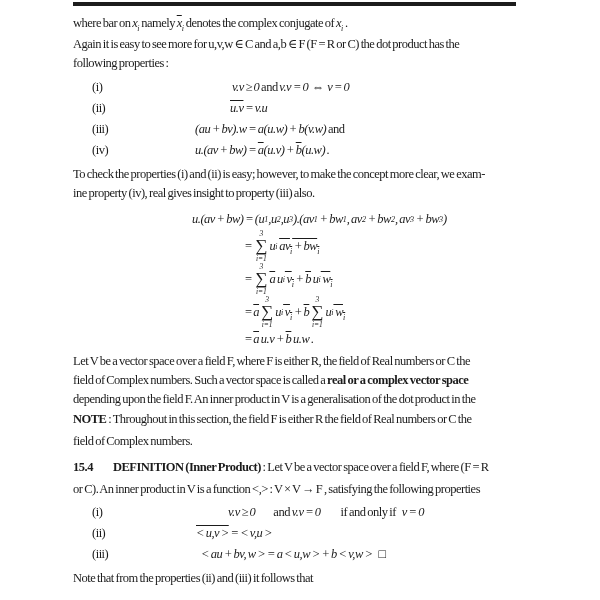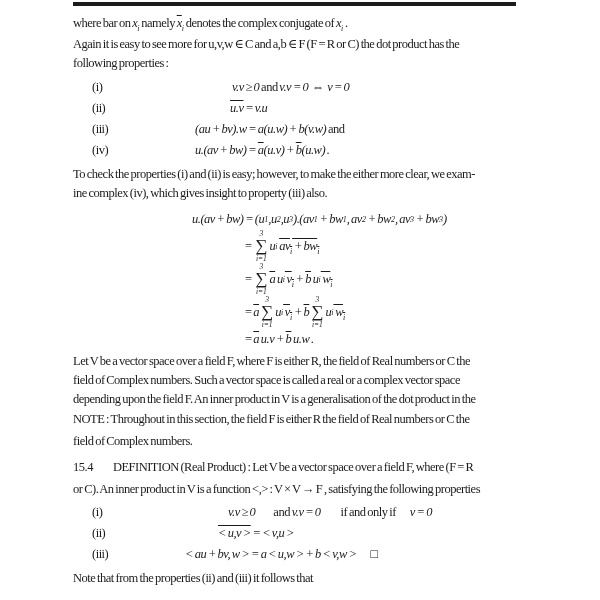--- a/index.html
+++ b/index.html
@@ -17,32 +17,32 @@
     overflow: hidden;
   }
   .top-rule { height: 4px; background: #1c1c1c; margin-bottom: 8px; width: 445px; }
 
   .line { white-space: pre; line-height: 19px; }
   .para { margin: 0; }
   .mt2 { margin-top: 2px; } .mt4 { margin-top: 4px; } .mt5 { margin-top: 5px; } .mt6 { }
 
   .m  { font-style: italic; }
   .ov { text-decoration: overline; }
-  .b  { font-weight: normal; }
+  .b  { font-weight: bold; }
   sub { font-size: 8px; font-style: italic; letter-spacing: 0; line-height: 0; }
 
   .prop { display: flex; align-items: baseline; line-height: 21px; white-space: pre; }
   .prop .lab { flex: 0 0 109px; padding-left: 19px; }
   .ind-a { margin-left: 50px; }  
   .ind-b { margin-left: 48px; }  
   .ind-c { margin-left: 13px; }  
   .ind-d { margin-left: 46px; }  
-  .ind-e { margin-left: 36px; }  
-  .ind-f { margin-left: 3px;  }  
-  .gap-s { margin-left: 14px; }
+  .ind-e { margin-left: 14px; }  
+  .ind-f { margin-left: 19px;  }  
+  .gap-s { margin-left: 6px; }
   .gap-m { margin-left: 18px; }
   .gap-l { margin-left: 20px; }
 
   .eqs { margin-top: 6px; }
   .eqline { display: flex; align-items: center; white-space: pre; margin-left: 172px; min-height: 33px; }
   .eqline.first { margin-left: 119px; min-height: 21px; }
   .eqline.last  { min-height: 21px; }
 
   .sum { display: inline-flex; flex-direction: column; align-items: center; line-height: 1; margin: 0 2px; letter-spacing: 0; word-spacing: 0; }
   .sum .lim { font-size: 7.5px; font-style: italic; line-height: 1.1; }
@@ -74,22 +74,22 @@
     </div>
     <div class="prop">
       <span class="lab">(iii)</span><span class="m ind-c">(au + bv).w = a(u.w) + b(v.w)</span><span> and</span>
     </div>
     <div class="prop">
       <span class="lab">(iv)</span><span class="m ind-c">u.(av + bw) = </span><span class="m ov">a</span><span class="m">(u.v) + </span><span class="m ov">b</span><span class="m">(u.w) .</span>
     </div>
   </div>
 
   <div class="para mt4">
-    <div class="line">To check the properties (i) and (ii) is easy; however, to make the either more clear, we exam-</div>
-    <div class="line">ine complex (iv), which gives insight to property (iii) also.</div>
+    <div class="line">To check the properties (i) and (ii) is easy; however, to make the concept more clear, we exam-</div>
+    <div class="line">ine property (iv), real gives insight to property (iii) also.</div>
   </div>
 
   <div class="eqs">
     <div class="eqline first"><span class="m">u.(av + bw) = (u</span><sub>1</sub><span class="m">,u</span><sub>2</sub><span class="m">,u</span><sub>3</sub><span class="m">).(av</span><sub>1</sub><span class="m"> + bw</span><sub>1</sub><span class="m">, av</span><sub>2</sub><span class="m"> + bw</span><sub>2</sub><span class="m">, av</span><sub>3</sub><span class="m"> + bw</span><sub>3</sub><span class="m">)</span></div>
 
     <div class="eqline"><span>= </span><span class="sum"><span class="lim">3</span><span class="sig">∑</span><span class="lim">i=1</span></span><span class="m">u</span><sub>i</sub><span> </span><span class="ov"><span class="m">av</span><sub>i</sub><span class="m"> + bw</span><sub>i</sub></span></div>
 
     <div class="eqline"><span>= </span><span class="sum"><span class="lim">3</span><span class="sig">∑</span><span class="lim">i=1</span></span><span class="m ov">a</span><span class="m"> u</span><sub>i</sub><span class="ov"><span class="m"> v</span><sub>i</sub></span><span class="m"> + </span><span class="m ov">b</span><span class="m"> u</span><sub>i</sub><span class="ov"><span class="m"> w</span><sub>i</sub></span></div>
 
     <div class="eqline"><span>= </span><span class="m ov">a</span><span class="sum"><span class="lim">3</span><span class="sig">∑</span><span class="lim">i=1</span></span><span class="m">u</span><sub>i</sub><span class="ov"><span class="m"> v</span><sub>i</sub></span><span class="m"> + </span><span class="m ov">b</span><span class="sum"><span class="lim">3</span><span class="sig">∑</span><span class="lim">i=1</span></span><span class="m">u</span><sub>i</sub><span class="ov"><span class="m"> w</span><sub>i</sub></span></div>
@@ -102,21 +102,21 @@
     <div class="line"><span>field of Complex numbers. Such a vector space is called a </span><span class="b">real or a complex vector space</span></div>
     <div class="line">depending upon the field F. An inner product in V is a generalisation of the dot product in the</div>
   </div>
 
   <div class="para mt6">
     <div class="line wide"><span class="b">NOTE</span><span> : Throughout in this section, the field F is either R the field of Real numbers or C the</span></div>
     <div class="line wide">field of Complex numbers.</div>
   </div>
 
   <div class="para mt5">
-    <div class="line wide"><span class="b defnum">15.4</span><span class="b">DEFINITION (Real Product)</span><span> : Let V be a vector space over a field F, where (F = R</span></div>
+    <div class="line wide"><span class="b defnum">15.4</span><span class="b">DEFINITION (Inner Product)</span><span> : Let V be a vector space over a field F, where (F = R</span></div>
     <div class="line wide">or C). An inner product in V is a function &lt;,&gt; : V × V → F , satisfying the following properties</div>
   </div>
 
   <div class="mt2">
     <div class="prop">
       <span class="lab">(i)</span><span class="m ind-d">v.v ≥ 0</span><span class="gap-m">and </span><span class="m">v.v = 0</span><span class="gap-l">if and only if</span><span class="m gap-s">v = 0</span>
     </div>
     <div class="prop">
       <span class="lab">(ii)</span><span class="m ov ind-e">&lt; u,v &gt;</span><span class="m"> = </span><span class="m">&lt; v,u &gt;</span>
     </div>

